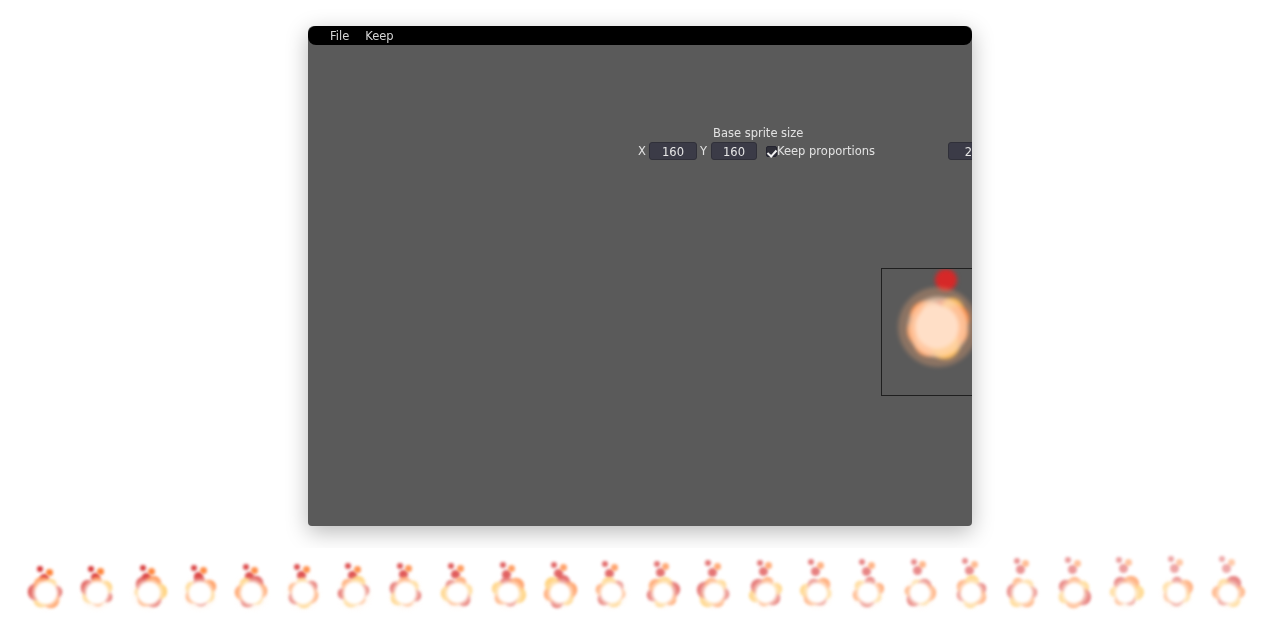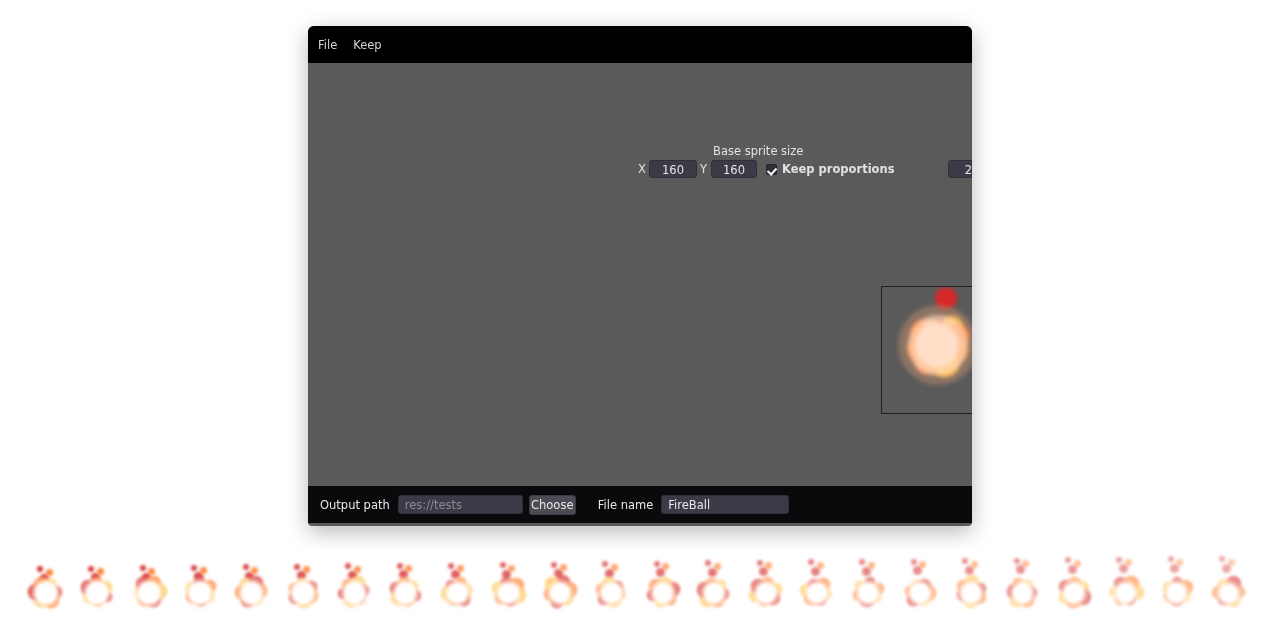--- a/index.html
+++ b/index.html
@@ -30,38 +30,38 @@
   .dot{width:11px;height:11px;border-radius:50%;}
   .dot.red{background:#ff5f57;}
   .dot.yellow{background:#febc2e;}
   .dot.green{background:#28c840;}
   #win-title{
     position:absolute;left:0;right:0;text-align:center;
     font-size:11px;font-weight:bold;color:#d8d8d8;
     letter-spacing:.2px;pointer-events:none;
   }
   #menubar{
-    height:37px;background:#000000;display:flex;align-items:center;
-    padding-left:10px;gap:16px;
+    height:19px;background:#000000;display:flex;align-items:center;
+    padding-left:22px;gap:16px;border-radius:8px;
   }
   .menu-item{font-size:11.5px;color:#d5d5d5;cursor:default;}
 
   #client{
     position:relative;height:460px;background:#5a5a5a;
   }
 
   
   .lbl{font-size:11.5px;color:#e2e2e2;white-space:nowrap;}
   .field{
     background:#3b3b47;border:1px solid #303039;border-radius:3px;
     color:#e6e6e6;font-size:11.5px;text-align:center;
     height:18px;line-height:18px;box-sizing:border-box;
   }
   .cb{
-    display:inline-flex;align-items:center;gap:5px;cursor:default;font-weight:bold;
+    display:inline-flex;align-items:center;cursor:default;
   }
   .box{
     width:11px;height:11px;border-radius:2px;background:#2f2f38;
     border:1px solid #242430;display:inline-block;position:relative;
     box-sizing:border-box;
   }
   .box.checked::after{
     content:"";position:absolute;left:2px;top:1px;width:4px;height:7px;
     border:solid #f2f2f2;border-width:0 2px 2px 0;transform:rotate(42deg);
   }
@@ -151,27 +151,20 @@
         <div class="blob" style="left: 63px; top: 37px; width: 24px; height: 24px; background: rgb(255, 122, 42); opacity: 0.95;"></div>
         <div class="blob" style="left: 26px; top: 48px; width: 28px; height: 28px; background: rgb(255, 122, 42); opacity: 1;"></div>
         <div class="blob" style="left: 59px; top: 50px; width: 26px; height: 26px; background: rgb(255, 122, 42); opacity: 1;"></div>
         <div class="blob" style="left: 33px; top: 61px; width: 26px; height: 26px; background: rgb(255, 154, 92); opacity: 1;"></div>
         <div class="blob" style="left: 49px; top: 62px; width: 28px; height: 28px; background: rgb(255, 194, 74); opacity: 1;"></div>
         <div class="blob" style="left: 33px; top: 36px; width: 44px; height: 44px; background: rgb(255, 255, 255); opacity: 1;"></div>
         <div class="blob" style="left: 26px; top: 28px; width: 60px; height: 60px; background: rgb(255, 240, 224); opacity: 0.65;"></div>
         <div class="blob" style="left: 16px; top: 18px; width: 80px; height: 80px; background: rgb(255, 176, 122); opacity: 0.3;"></div>
       </div>
 
-    <div id="bottombar">
-      <span id="outpath-lbl">Output path</span>
-      <span id="outpath">res://tests</span>
-      <span class="btn" id="choose">Choose</span>
-      <span id="fname-lbl">File name</span>
-      <span id="fname">FireBall</span>
-    </div>
 
   </div>
 </div>
 
 <div id="strip">
     <div class="frame" style="left: 24px; top: 14px;">
       <div class="fblob" style="left: 15.5px; top: 11.5px; width: 9px; height: 9px; background: rgb(214, 40, 40); opacity: 0.95;"></div>
       <div class="fblob" style="left: 21.5px; top: 6.5px; width: 7px; height: 7px; background: rgb(255, 122, 42); opacity: 0.95;"></div>
       <div class="fblob" style="left: 13px; top: 4px; width: 6px; height: 6px; background: rgb(214, 40, 40); opacity: 0.95;"></div>
       <div class="fblob" style="left: 25.8934px; top: 24.1022px; width: 11.7956px; height: 11.7956px; background: rgb(214, 40, 40); opacity: 0.85;"></div>

